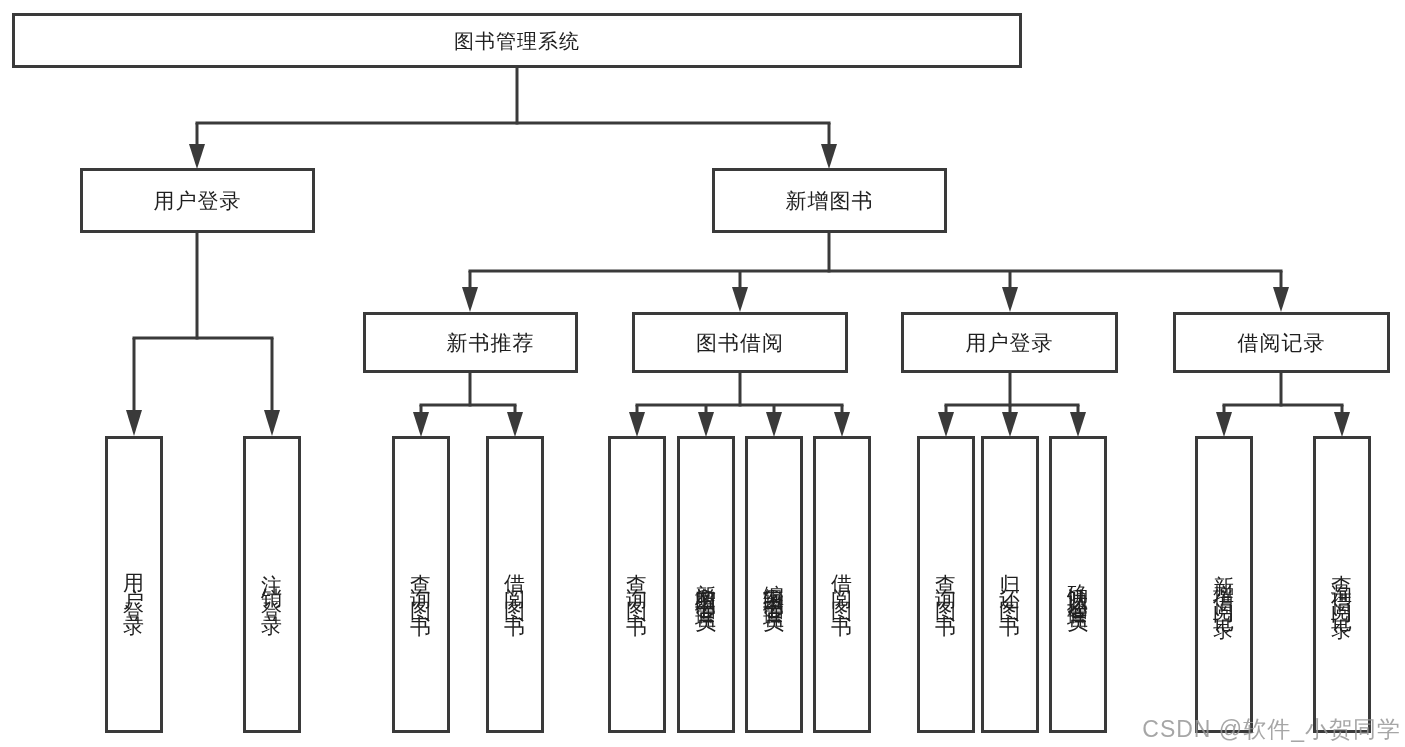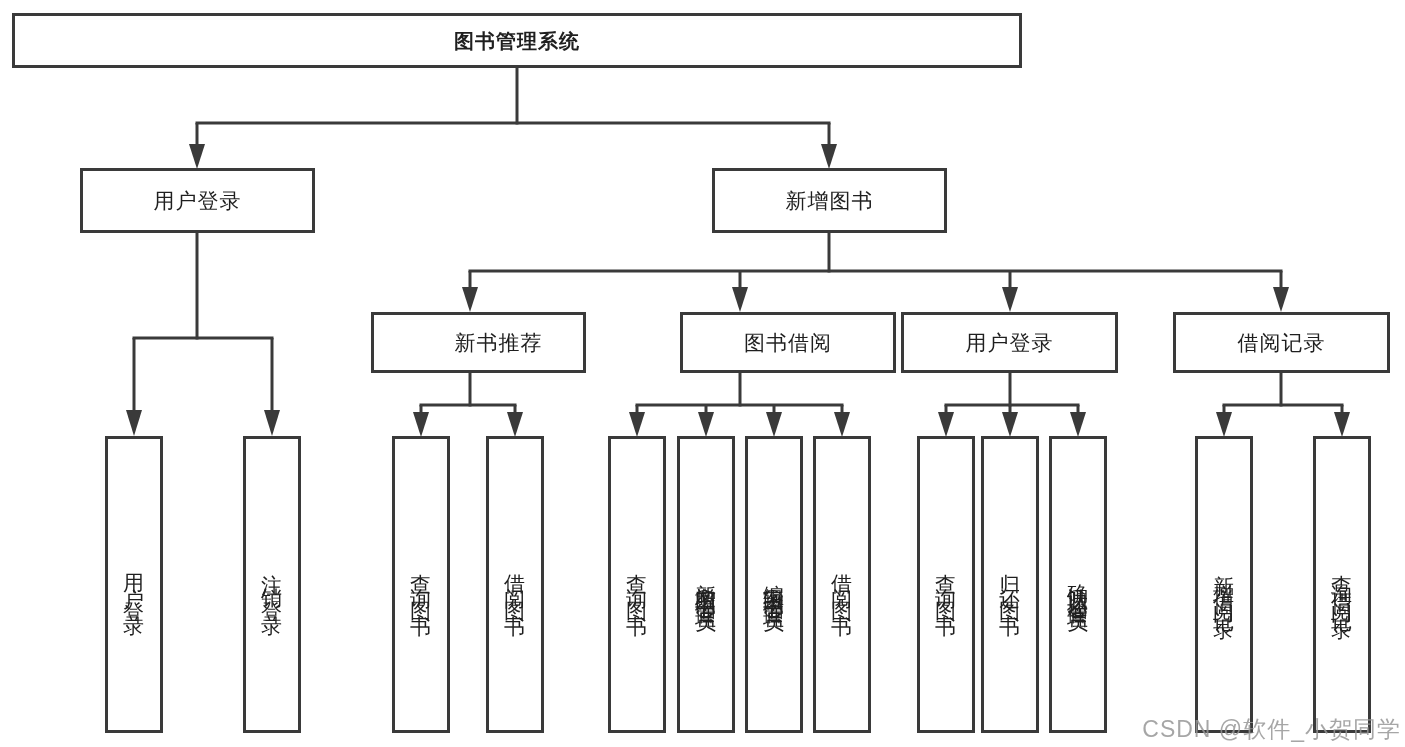--- a/index.html
+++ b/index.html
@@ -30,21 +30,21 @@
     color: #1f1f1f;
     display: flex;
     align-items: center;
     justify-content: center;
     z-index: 2;
     text-align: center;
     line-height: 1;
   }
   .root {
     left: 12px; top: 13px; width: 1010px; height: 55px;
-    font-size: 20px; letter-spacing: 1px; font-weight: bold;
+    font-size: 20px; letter-spacing: 1px;
   }
   .lvl2 {
     top: 168px; height: 65px; font-size: 21px; letter-spacing: 1px;
   }
   .lvl3 {
     top: 312px; height: 61px; font-size: 21px; letter-spacing: 1px;
   }
   .leaf {
     top: 436px; height: 297px; width: 58px;
     writing-mode: vertical-rl;
@@ -137,22 +137,22 @@
       <path d="M1216,412 L1232,412 L1224,437 Z"></path>
       <path d="M1334,412 L1350,412 L1342,437 Z"></path>
     </g>
   </svg>
 
   <div class="box root">图书管理系统</div>
 
   <div class="box lvl2" style="left:80px; width:235px;">用户登录</div>
   <div class="box lvl2" style="left:712px; width:235px;">新增图书</div>
 
-  <div class="box lvl3" style="left:371px; width:215px;padding-left:40px;">新书推荐</div>
-  <div class="box lvl3" style="left:632px; width:216px;margin-left:48px;">图书借阅</div>
+  <div class="box lvl3" style="left:363px; width:215px;padding-left:40px;">新书推荐</div>
+  <div class="box lvl3" style="left:632px; width:216px;">图书借阅</div>
   <div class="box lvl3" style="left:901px; width:217px;">用户登录</div>
   <div class="box lvl3" style="left:1173px; width:217px;">借阅记录</div>
 
   <div class="box leaf ls-a" style="left:105px;">用户登录</div>
   <div class="box leaf ls-a" style="left:243px;">注销登录</div>
 
   <div class="box leaf ls-a" style="left:392px;">查询图书</div>
   <div class="box leaf ls-a" style="left:486px;">借阅图书</div>
 
   <div class="box leaf ls-a" style="left:608px;">查询图书</div>

